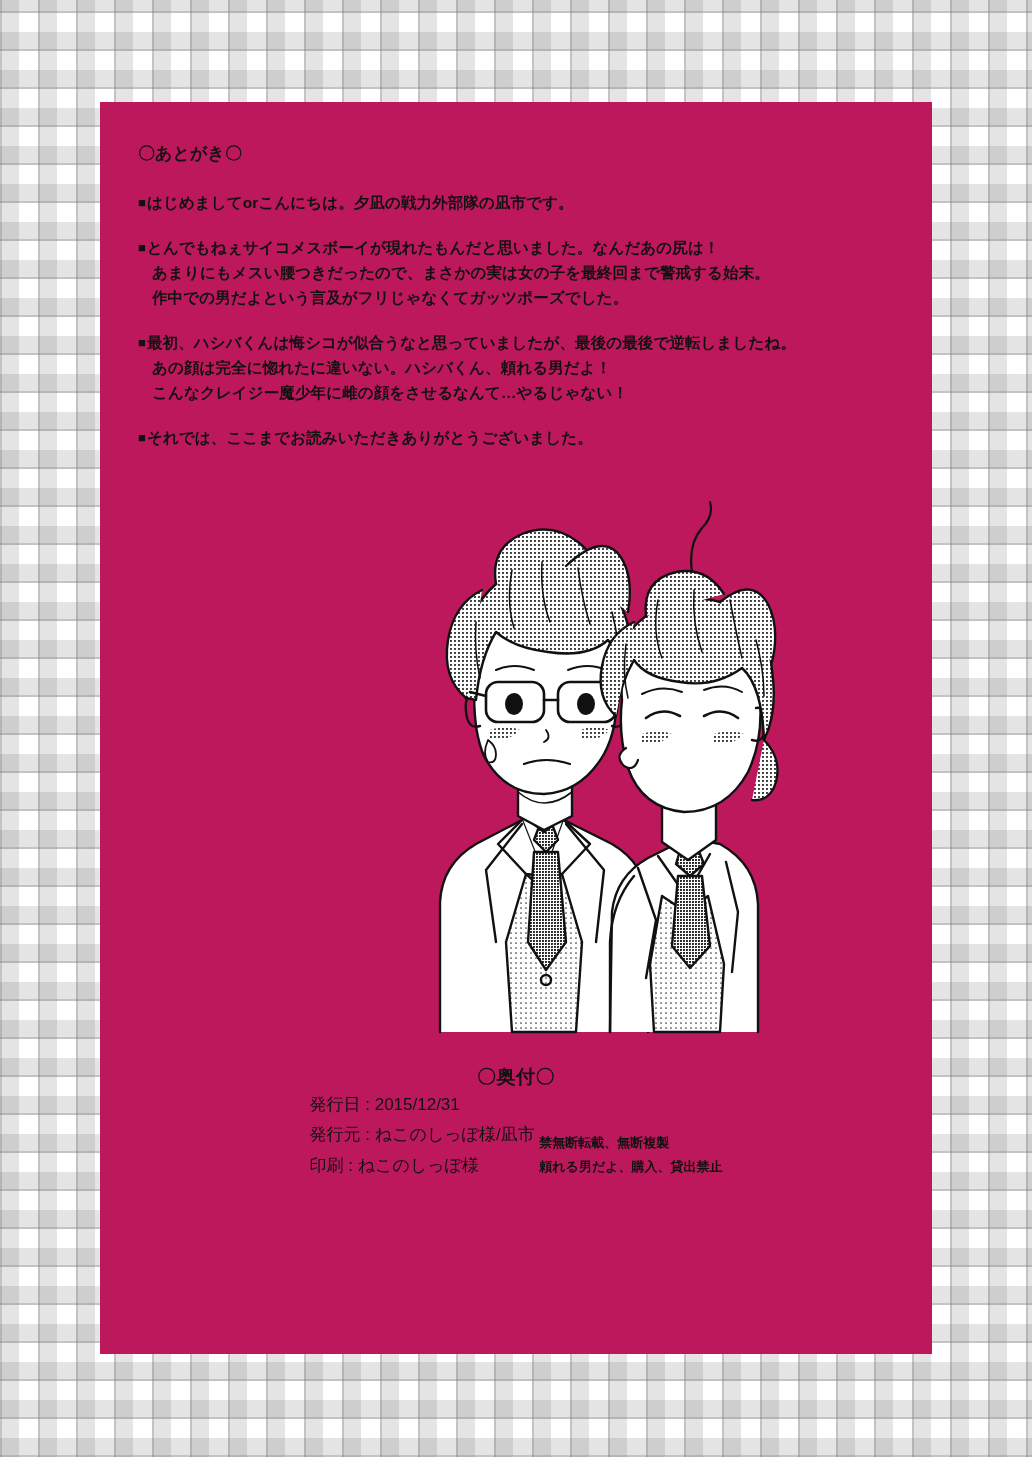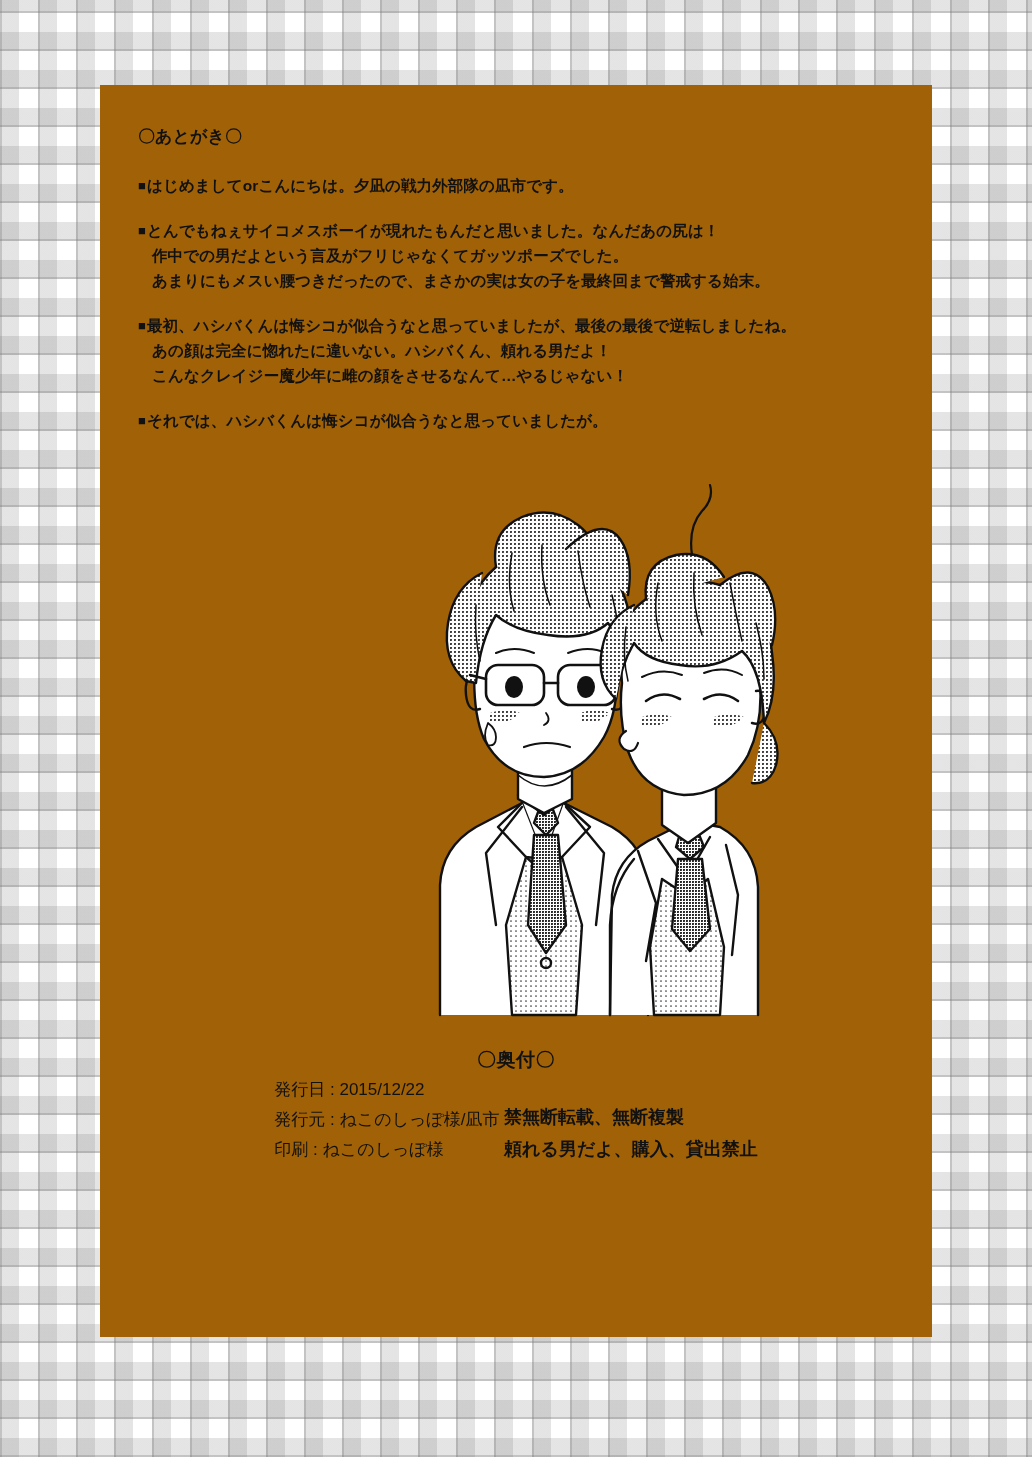--- a/index.html
+++ b/index.html
@@ -37,24 +37,24 @@
         rgba(90,90,90,0.16) 0px, rgba(90,90,90,0.16) 19px,
         rgba(0,0,0,0) 19px, rgba(0,0,0,0) 38px),
       repeating-linear-gradient(0deg,
         rgba(90,90,90,0.16) 0px, rgba(90,90,90,0.16) 19px,
         rgba(0,0,0,0) 19px, rgba(0,0,0,0) 38px);
   }
   
   #sheet {
     position: absolute;
     left: 100px;
-    top: 85px;
+    top: 102px;
     width: 832px;
     height: 1252px;
-    background: #a16207;
+    background: #be185d;
   }
   .afterword {
     position: absolute;
     left: 38px;
     top: 38px;
     width: 760px;
     color: #111111;
     font-size: 15.5px;
     line-height: 1.62;
     letter-spacing: 0.1px;
@@ -107,21 +107,21 @@
   .colophon .rows {
     display: inline-block;
     text-align: left;
     font-size: 17px;
     line-height: 1.78;
   }
   .colophon .rows .row { white-space: nowrap; }
   .colophon .notice {
     display: inline-block;
     text-align: left;
-    font-size: 18px;
+    font-size: 13px;
     line-height: 1.78;
     font-weight: bold;
     margin-top: 28px;
   }
 </style>
 </head>
 <body>
 
 <div id="page">
 
@@ -132,32 +132,32 @@
     <div class="afterword">
 
       <div class="heading">〇あとがき〇</div>
 
       <div class="block">
         <div class="line"><span class="bullet">■</span><span>はじめましてorこんにちは。夕凪の戦力外部隊の凪市です。</span></div>
       </div>
 
       <div class="block">
         <div class="line"><span class="bullet">■</span><span>とんでもねぇサイコメスボーイが現れたもんだと思いました。なんだあの尻は！</span></div>
+        <div class="line indent"><span>あまりにもメスい腰つきだったので、まさかの実は女の子を最終回まで警戒する始末。</span></div>
         <div class="line indent"><span>作中での男だよという言及がフリじゃなくてガッツポーズでした。</span></div>
-        <div class="line indent"><span>あまりにもメスい腰つきだったので、まさかの実は女の子を最終回まで警戒する始末。</span></div>
       </div>
 
       <div class="block">
         <div class="line"><span class="bullet">■</span><span>最初、ハシバくんは悔シコが似合うなと思っていましたが、最後の最後で逆転しましたね。</span></div>
         <div class="line indent"><span>あの顔は完全に惚れたに違いない。ハシバくん、頼れる男だよ！</span></div>
         <div class="line indent"><span>こんなクレイジー魔少年に雌の顔をさせるなんて…やるじゃない！</span></div>
       </div>
 
       <div class="block">
-        <div class="line"><span class="bullet">■</span><span>それでは、ハシバくんは悔シコが似合うなと思っていましたが。</span></div>
+        <div class="line"><span class="bullet">■</span><span>それでは、ここまでお読みいただきありがとうございました。</span></div>
       </div>
 
     </div>
 
     <div id="illo">
       <svg viewBox="0 0 500 590" width="500" height="590" aria-hidden="true">
         <defs>
           <pattern id="tone" width="4" height="4" patternUnits="userSpaceOnUse">
             <rect width="4" height="4" fill="#ffffff"></rect>
             <circle cx="1" cy="1" r="1.05" fill="#2a2a2a"></circle>
@@ -286,21 +286,21 @@
           <path d="M424 262 Q440 256 454 262 Q440 276 424 270 Z" fill="url(#tone)" stroke="none"></path>
 
           <path d="M320 560 L320 470 Q322 430 344 404"></path>
         </g>
       </svg>
     </div>
 
     <div class="colophon">
       <div class="title">〇奥付〇</div>
       <div class="rows">
-        <div class="row">発行日 : 2015/12/22</div>
+        <div class="row">発行日 : 2015/12/31</div>
         <div class="row">発行元 : ねこのしっぽ様/凪市</div>
         <div class="row">印刷 : ねこのしっぽ様</div>
       </div>
       <div class="notice">
         <div class="row">禁無断転載、無断複製</div>
         <div class="row">頼れる男だよ、購入、貸出禁止</div>
       </div>
     </div>
 
   </div>

